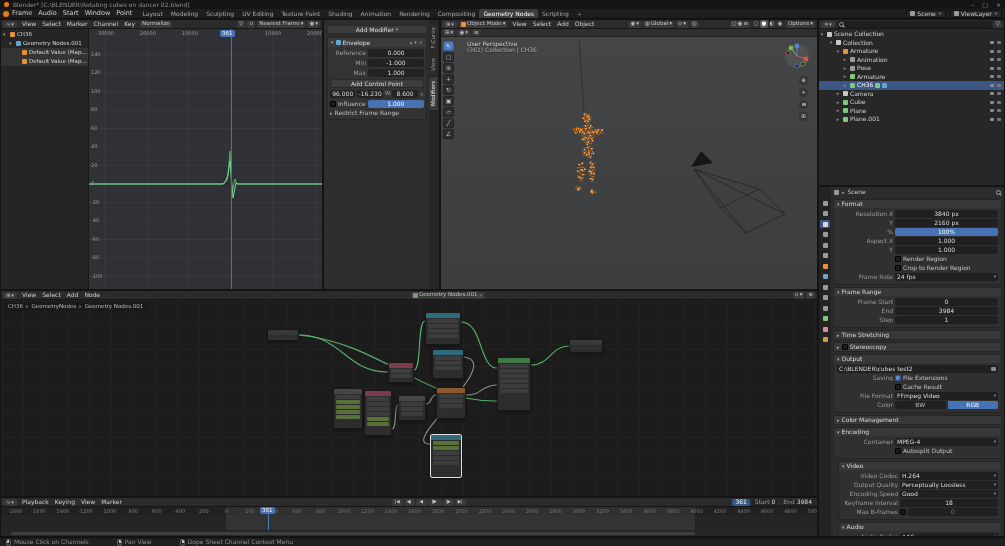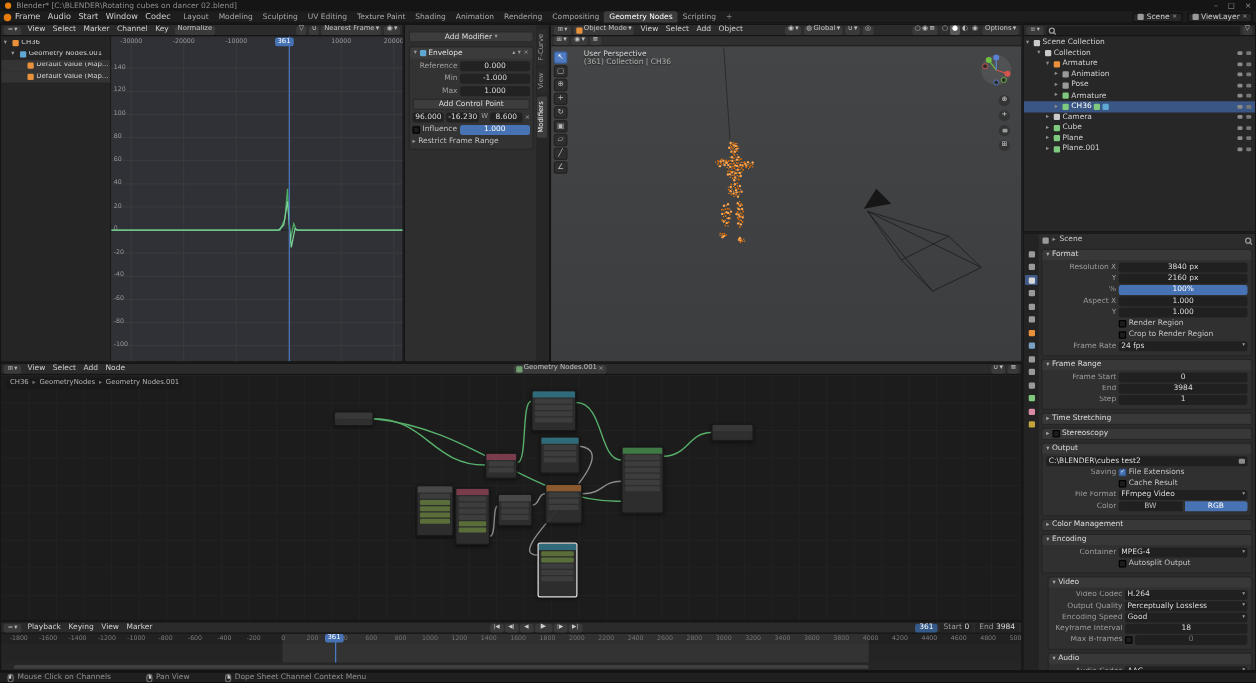--- a/index.html
+++ b/index.html
@@ -187,21 +187,21 @@
     </span>
   </div>
 
   <div id="menubar" class="abs">
     <span class="logo" style="width:6px;height:6px;border-radius:50%;background:#e87d0d;"></span>
     <span class="flex">
         <span class="mi">Frame</span>
         <span class="mi">Audio</span>
         <span class="mi">Start</span>
         <span class="mi">Window</span>
-        <span class="mi">Codec</span>
+        <span class="mi">Point</span>
       </span>
     <span id="workspaces">
         <span class="ws">Layout</span>
         <span class="ws">Modeling</span>
         <span class="ws">Sculpting</span>
         <span class="ws">UV Editing</span>
         <span class="ws">Texture Paint</span>
         <span class="ws">Shading</span>
         <span class="ws">Animation</span>
         <span class="ws">Rendering</span>

